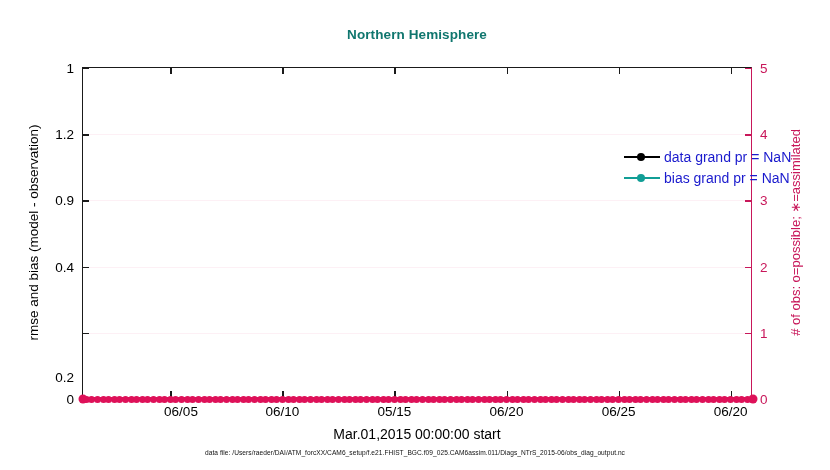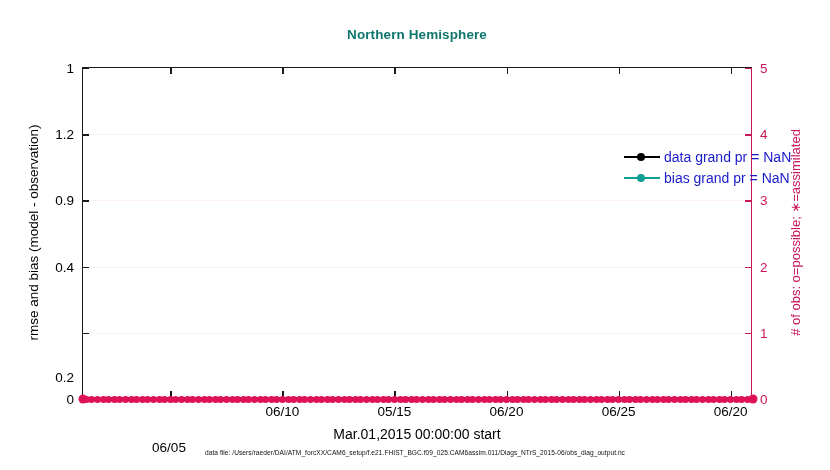--- a/index.html
+++ b/index.html
@@ -290,21 +290,21 @@
       <div class="tick-right" style="top: 198.6px;"></div>
       <div class="ytick-r" style="top: 198.6px;">2</div>
       <div class="tick-right" style="top: 132.4px;"></div>
       <div class="ytick-r" style="top: 132.4px;">3</div>
       <div class="tick-right" style="top: 66.2px;"></div>
       <div class="ytick-r" style="top: 66.2px;">4</div>
       <div class="tick-right" style="top: 0px;"></div>
       <div class="ytick-r" style="top: 0px;">5</div>
       <div class="tick-bottom" style="left: 87.3913px;"></div>
       <div class="tick-top" style="left: 87.3913px;"></div>
-      <div class="xtick" style="left: 86px; margin-top: 36px;">06/05</div>
+      <div class="xtick" style="left: 98px;">06/05</div>
       <div class="tick-bottom" style="left: 199.431px;"></div>
       <div class="tick-top" style="left: 199.431px;"></div>
       <div class="xtick" style="left: 199.431px;">06/10</div>
       <div class="tick-bottom" style="left: 311.472px;"></div>
       <div class="tick-top" style="left: 311.472px;"></div>
       <div class="xtick" style="left: 311.472px;">05/15</div>
       <div class="tick-bottom" style="left: 423.512px;"></div>
       <div class="tick-top" style="left: 423.512px;"></div>
       <div class="xtick" style="left: 423.512px;">06/20</div>
       <div class="tick-bottom" style="left: 535.552px;"></div>

